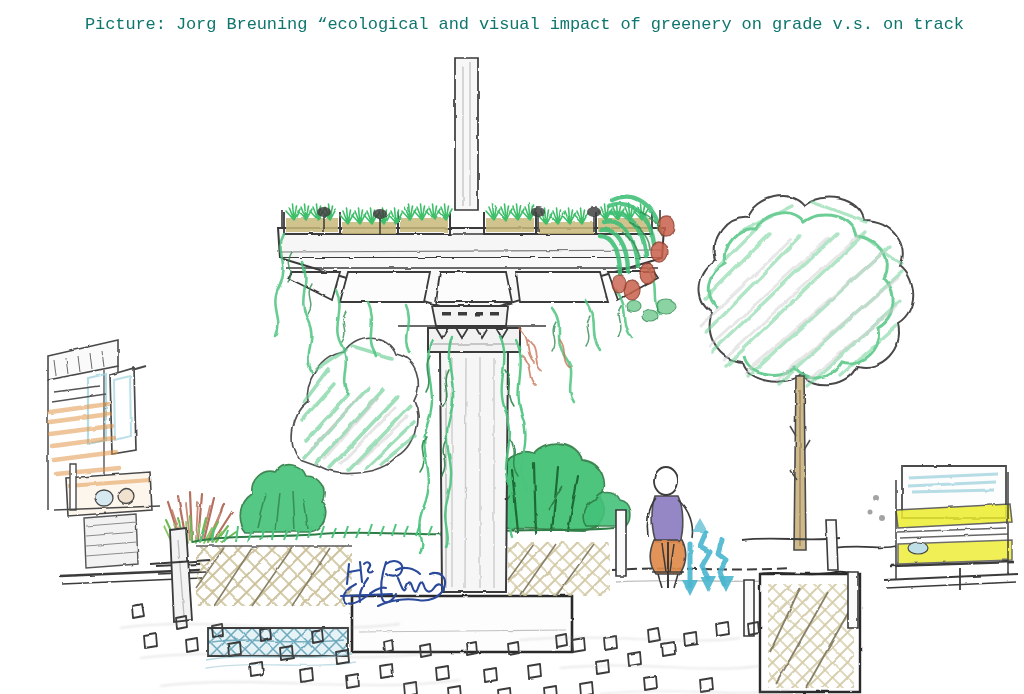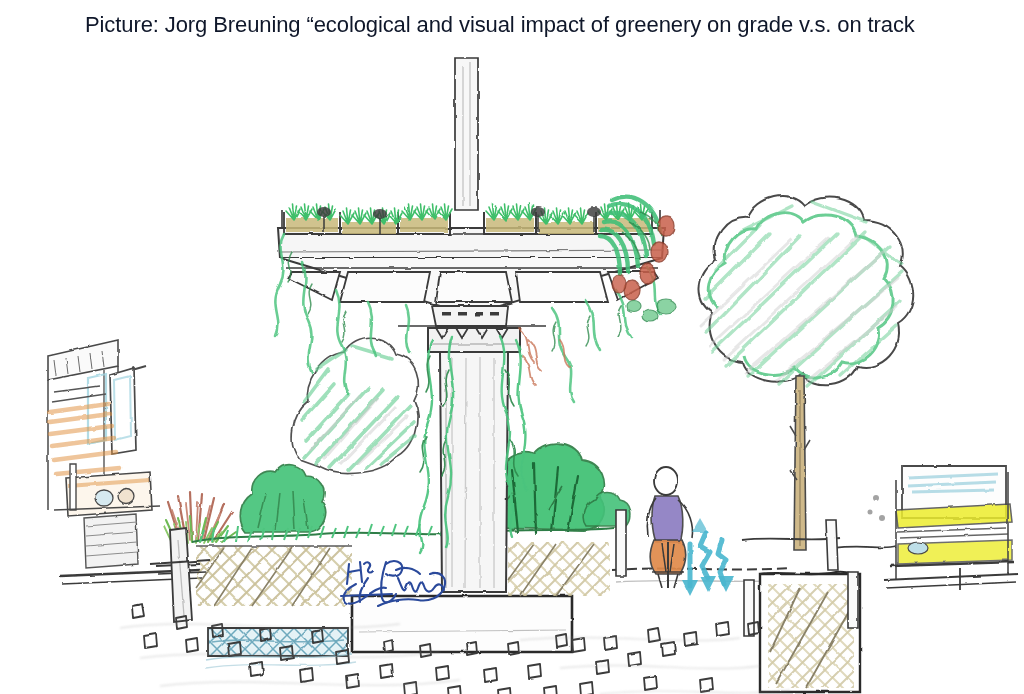--- a/index.html
+++ b/index.html
@@ -16,24 +16,24 @@
   #page {
     position: relative;
     width: 1024px;
     height: 694px;
     background: #ffffff;
   }
   #caption {
     position: absolute;
     left: 85px;
     top: 14px;
-    font-family: Liberation Sans, sans-serif;
-    font-size: 22px;
+    font-family: Liberation Mono, monospace;
+    font-size: 17px;
     line-height: 22px;
-    color: #0f172a;
+    color: #0f766e;
     letter-spacing: -0.1px;
     white-space: nowrap;
   }
   #figure {
     position: absolute;
     left: 0;
     top: 40px;
     width: 1024px;
     height: 654px;
   }

